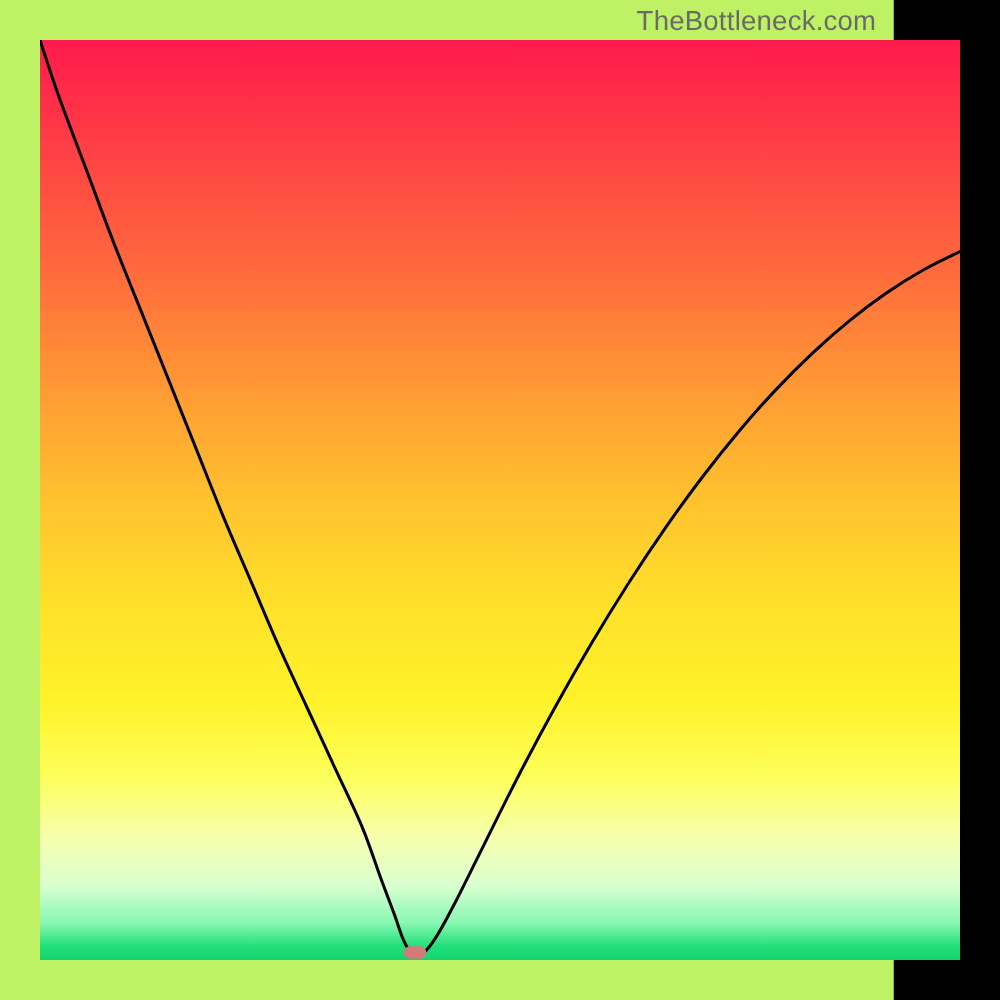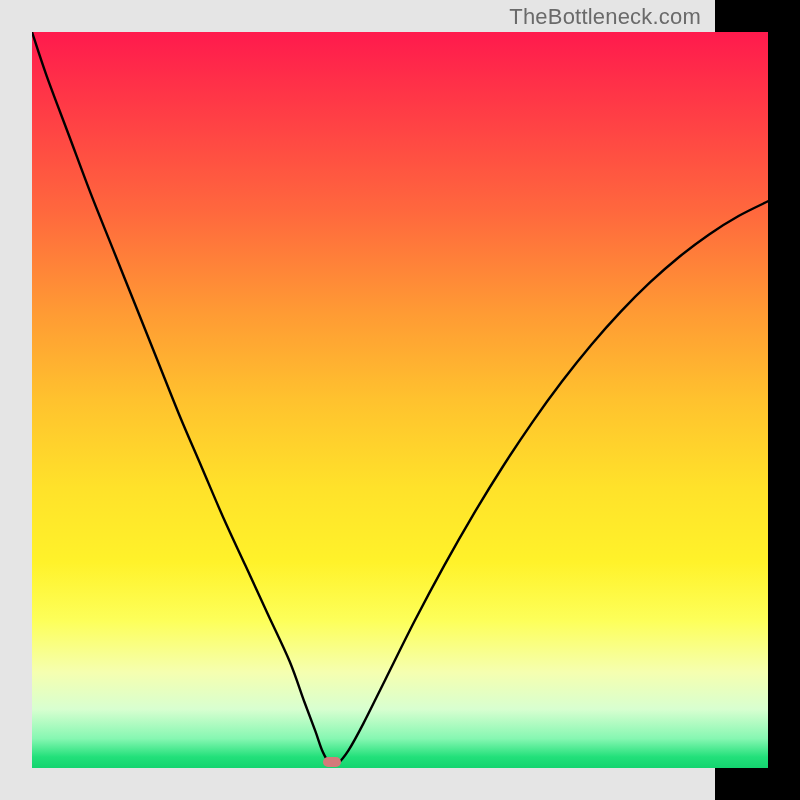--- a/index.html
+++ b/index.html
@@ -8,21 +8,21 @@
     width: 800px;
     height: 800px;
     overflow: hidden;
     background: #000;
     font-family: Arial, Helvetica, sans-serif;
   }
   .frame {
     position: relative;
     width: 715px;
     height: 800px;
-    background: #e5e5e5;
+    background: #bef264;
   }
   .watermark {
     position: absolute;
     top: 4px;
     right: 14px;
     color: #6a6a6a;
     font-size: 22px;
     font-weight: 500;
     letter-spacing: 0.2px;
     z-index: 10;

